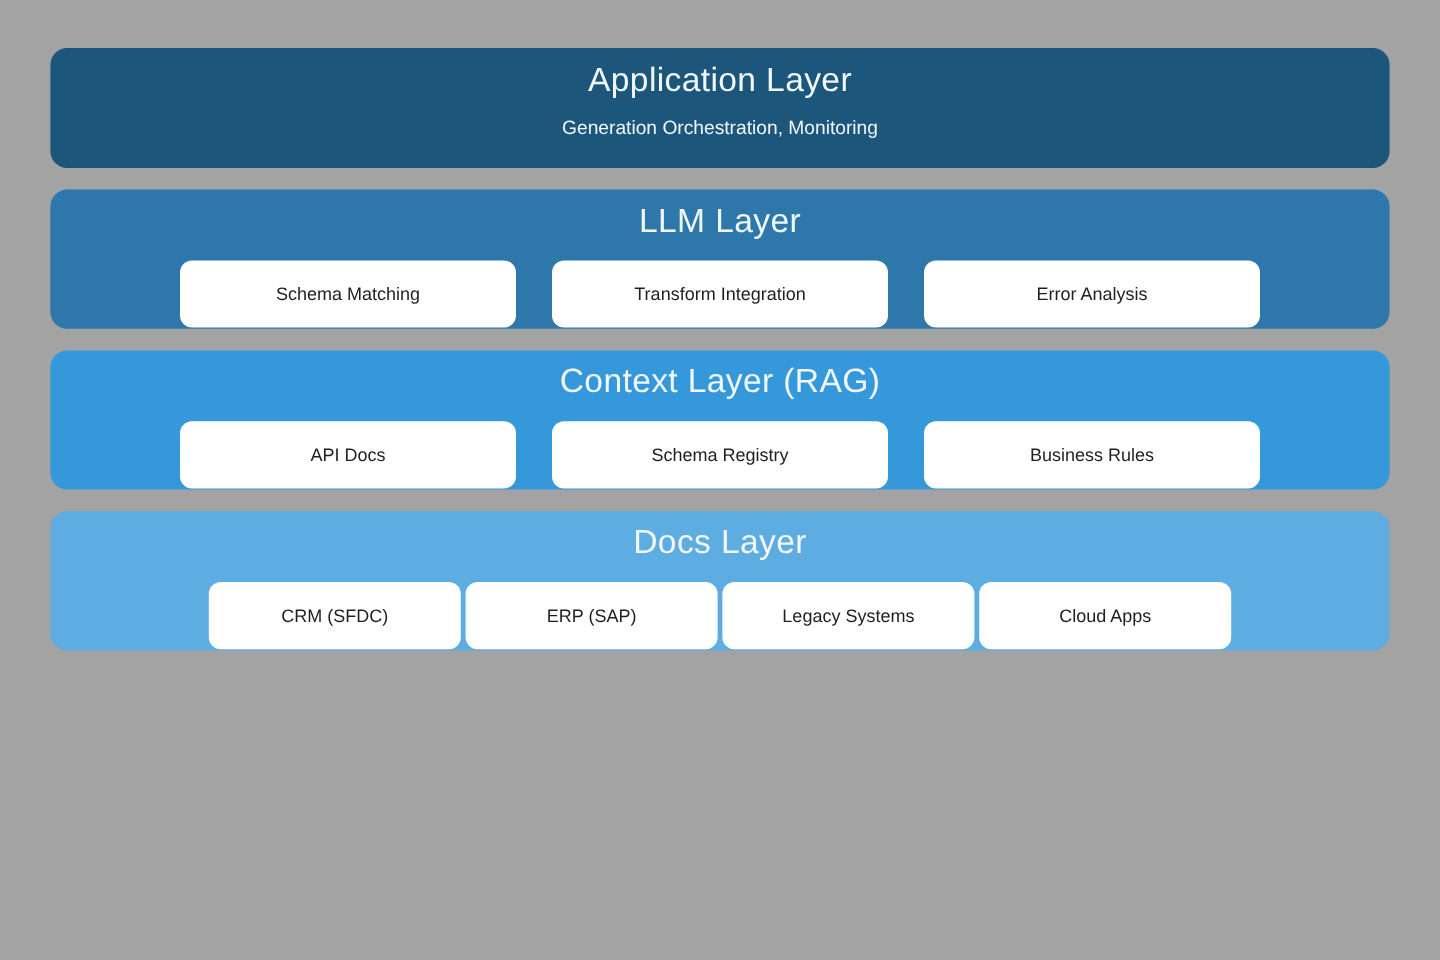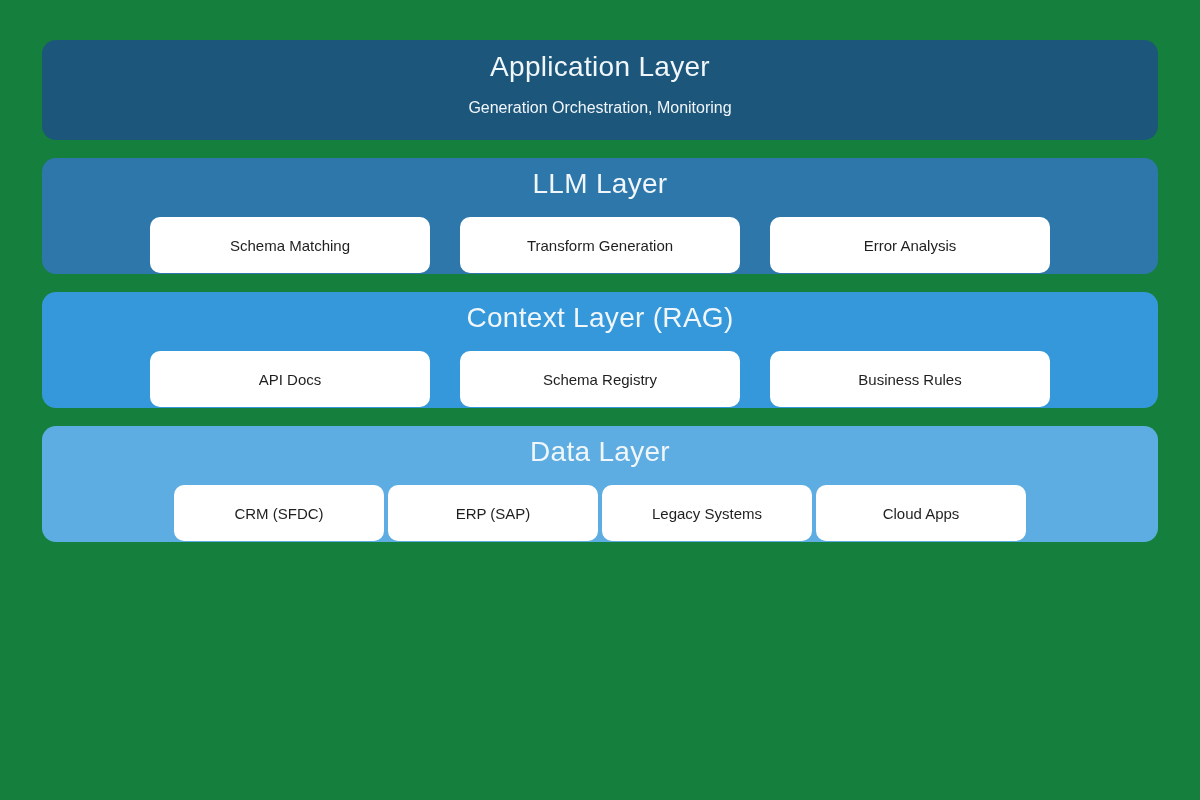--- a/index.html
+++ b/index.html
@@ -5,21 +5,21 @@
   html, body {
     margin: 0;
     padding: 0;
     background: #ffffff;
     font-family: "Liberation Sans", sans-serif;
   }
   .canvas {
     position: relative;
     width: 1200px;
     height: 800px;
-    background: #15803d;
+    background: #a3a3a3;
     overflow: hidden;
   }
   .stack {
     position: absolute;
     top: 40px;
     left: 42px;
     width: 1116px;
     display: flex;
     flex-direction: column;
     gap: 18px;
@@ -79,36 +79,36 @@
 
     <div class="layer layer-app" style="background-color: rgb(29, 86, 123);">
       <div class="layer-title">Application Layer</div>
       <div class="layer-subtitle">Generation Orchestration, Monitoring</div>
     </div>
 
     <div class="layer layer-std" style="background-color: rgb(45, 119, 171);">
       <div class="layer-title">LLM Layer</div>
       <div class="cards cols-3">
         <div class="card">Schema Matching</div>
-        <div class="card">Transform Generation</div>
+        <div class="card">Transform Integration</div>
         <div class="card">Error Analysis</div>
       </div>
     </div>
 
     <div class="layer layer-std" style="background-color: rgb(52, 152, 219);">
       <div class="layer-title">Context Layer (RAG)</div>
       <div class="cards cols-3">
         <div class="card">API Docs</div>
         <div class="card">Schema Registry</div>
         <div class="card">Business Rules</div>
       </div>
     </div>
 
     <div class="layer layer-std" style="background-color: rgb(93, 173, 226);">
-      <div class="layer-title">Data Layer</div>
+      <div class="layer-title">Docs Layer</div>
       <div class="cards cols-4">
         <div class="card">CRM (SFDC)</div>
         <div class="card">ERP (SAP)</div>
         <div class="card">Legacy Systems</div>
         <div class="card">Cloud Apps</div>
       </div>
     </div>
 
   </div>
 </div>

